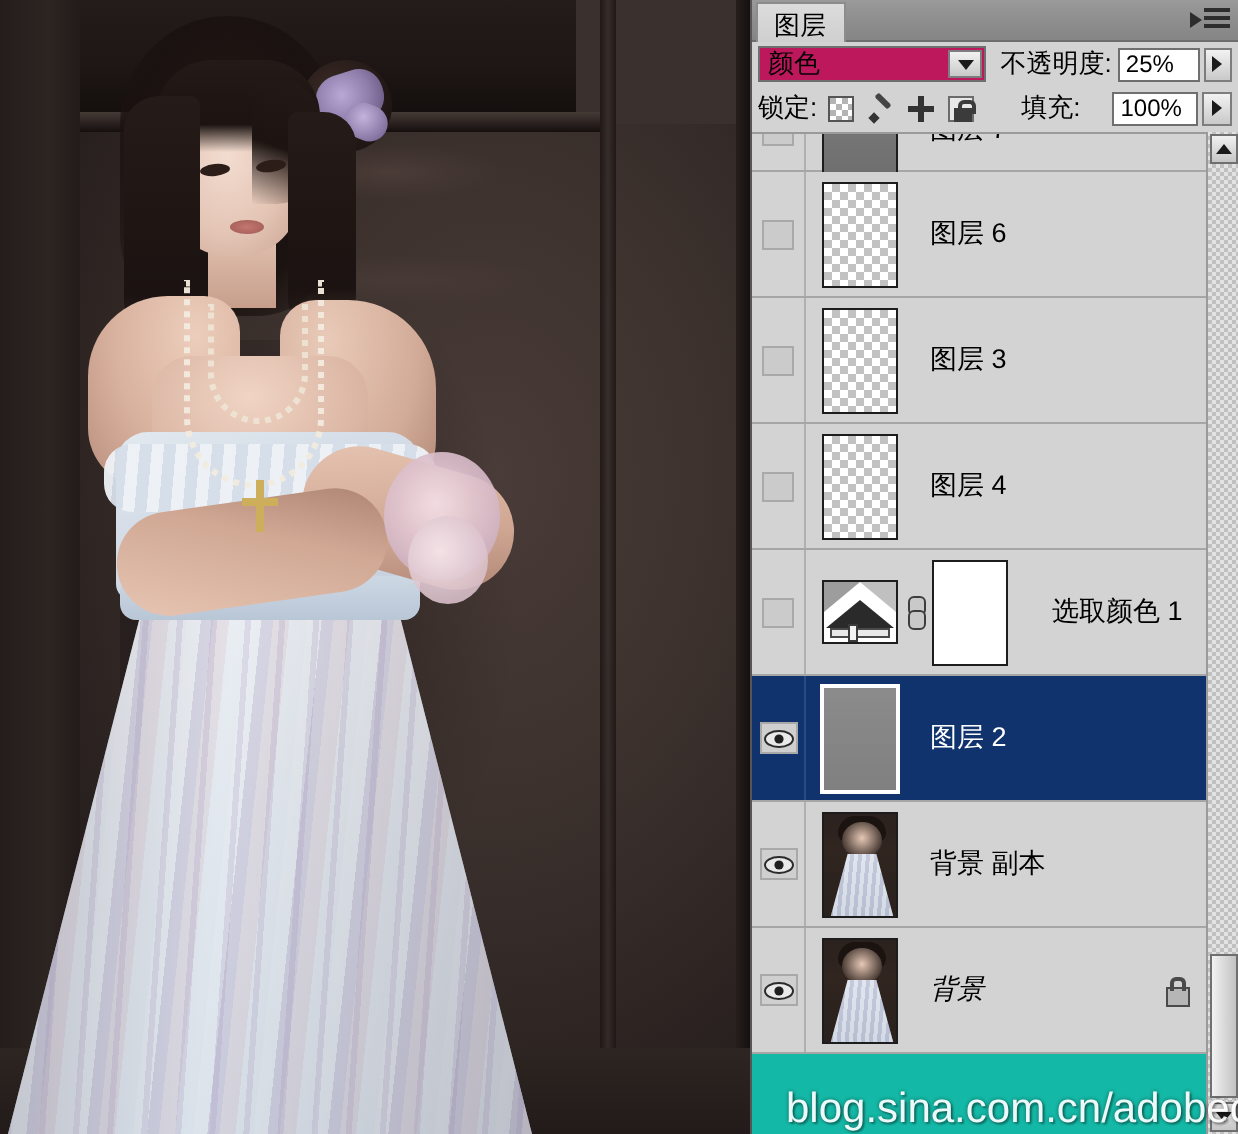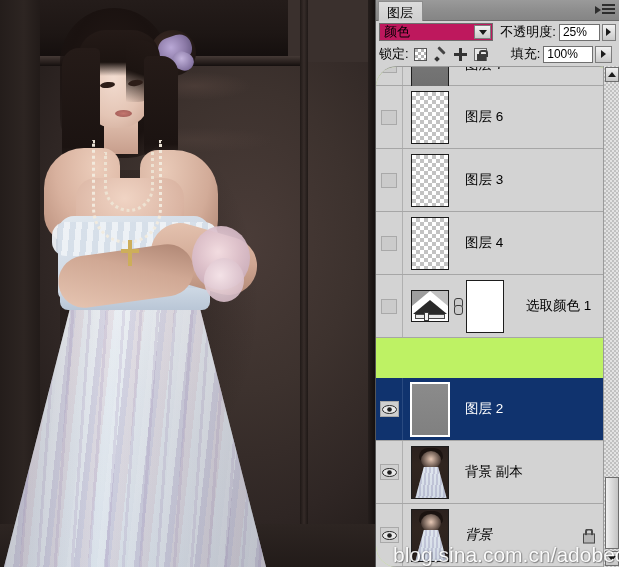--- a/index.html
+++ b/index.html
@@ -196,27 +196,26 @@
   .li-move::before { content:""; position:absolute; left:5px; top:0; width:3px;height:13px; background:#333; }
   .li-move::after { content:""; position:absolute; left:0; top:5px; width:13px;height:3px; background:#333; }
   .li-lock { background:#e8e8e8; border:1px solid #6b6b6b; }
   .li-lock::before { content:""; position:absolute; left:2px; top:5px; width:9px;height:7px; background:#3b3b3b; }
   .li-lock::after { content:""; position:absolute; left:4px; top:1px; width:5px;height:5px;
       border:2px solid #3b3b3b; border-bottom:none; border-radius:3px 3px 0 0; }
 
   
   #layer-list {
     position: absolute; left:0; top:66px; width: 244px; height: 501px;
-    overflow: hidden; background:#bef264;
+    overflow: hidden; background:#14b8a6;
     border-top: 1px solid #9a9a9a;
-    border-radius: 21px;
   }
   .layer-row { position:relative; display:flex; align-items:center;
     height: 63px; border-bottom:1px solid #a6a6a6; background:#d3d3d3; }
-  .layer-row.selected { background:#10336e; color:#fff;margin-top:40px; }
+  .layer-row.selected { background:#10336e; color:#fff; }
   .eye-cell { width:27px; height:100%; display:flex; align-items:center; justify-content:center;
     border-right:1px solid #b0b0b0; }
   .eye-box { width:16px; height:15px; border:1px solid #a9a9a9; background:#cbcbcb; }
   .eye-on { width:19px; height:16px; background:#cfcfcf; border:1px solid #a9a9a9;
     display:flex;align-items:center;justify-content:center; }
   .eye-on svg { display:block; }
   .thumb-wrap { margin-left:8px; display:flex; align-items:center; }
   .thumb { width:38px; height:53px; border:1px solid #1d1d1d; background:#fff; position:relative; overflow:hidden; }
   .thumb.checker {
     background-image:
@@ -364,21 +363,21 @@
 
     <div class="ctrl-row">
       <span class="lbl">锁定:</span>
       <span class="lock-icons">
         <span class="li li-trans"></span>
         <span class="li li-brush"></span>
         <span class="li li-move"></span>
         <span class="li li-lock"></span>
       </span>
       <span class="lbl" style="margin-left:24px;">填充:</span>
-      <span class="numbox" style="width:50px;margin-left:3px;">100%</span>
+      <span class="numbox" style="width:50px;margin-left:16px;">100%</span>
       <span class="spin">
         <span class="arrow-rt"></span>
       </span>
     </div>
 
     <div id="layer-list">
 
       <div class="layer-row" style="height:41px;margin-top:-22px;">
         <div class="eye-cell">
           <span class="eye-box"></span>

